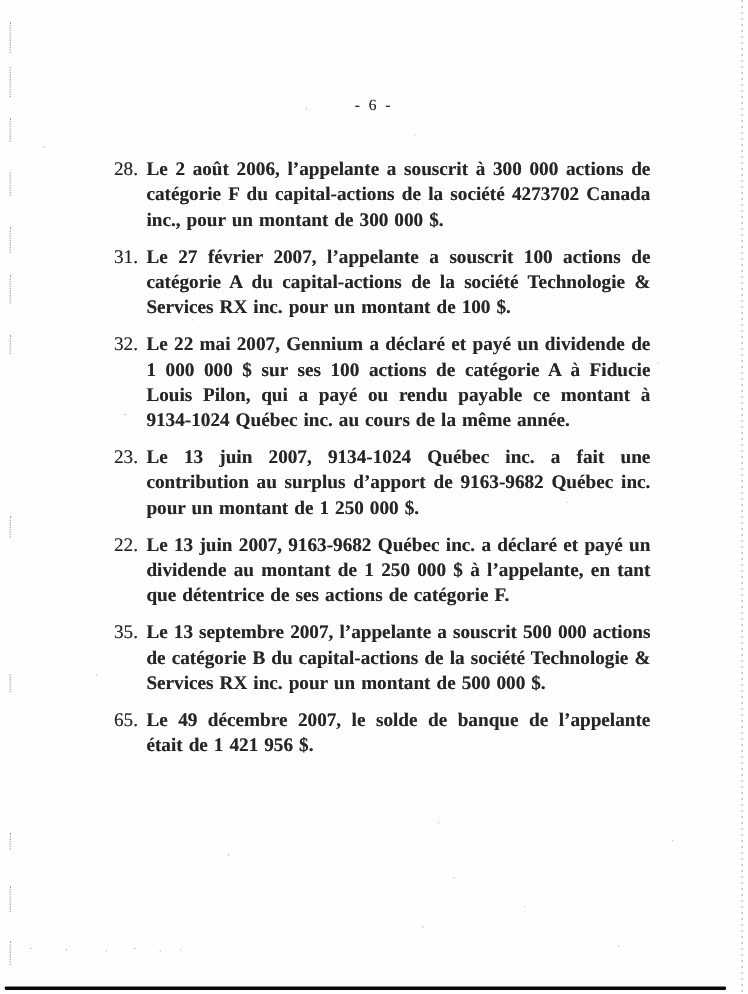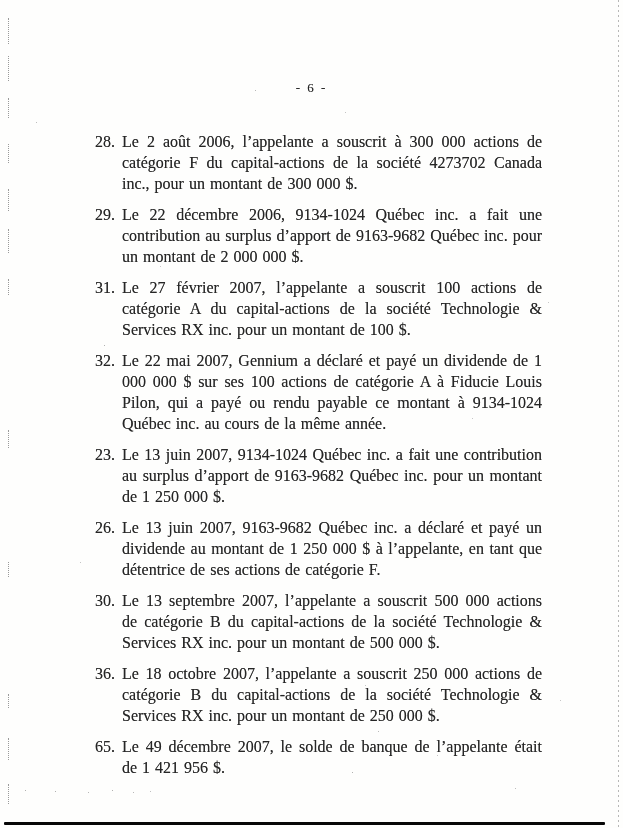--- a/index.html
+++ b/index.html
@@ -44,20 +44,21 @@
   }
   .num {
     flex: 0 0 27px;
     width: 27px;
   }
   .txt {
     flex: 1 1 auto;
     margin: 0;
     text-align: justify;
     word-spacing: 1px;
+    font-weight: bold;
   }
   
   .left-mark {
     position: absolute;
     left: 8px;
     width: 2px;
     border-left: 1px dotted rgba(120,120,120,0.75);
   }
   .right-edge-line {
     position: absolute;
@@ -116,46 +117,38 @@
 <div class="page">
 
   <div class="page-number">- 6 -</div>
 
   <div class="content">
     <div class="para">
       <span class="num">28.</span>
       <p class="txt">Le 2 août 2006, l’appelante a souscrit à 300 000 actions de catégorie F du capital-actions de la société 4273702 Canada inc., pour un montant de 300 000 $.</p>
     </div>
     <div class="para">
-      <span class="num">29.</span>
-      <p class="txt">Le 22 décembre 2006, 9134-1024 Québec inc. a fait une contribution au surplus d’apport de 9163-9682 Québec inc. pour un montant de 2 000 000 $.</p>
-    </div>
-    <div class="para">
       <span class="num">31.</span>
       <p class="txt">Le 27 février 2007, l’appelante a souscrit 100 actions de catégorie A du capital-actions de la société Technologie &amp; Services RX inc. pour un montant de 100 $.</p>
     </div>
     <div class="para">
       <span class="num">32.</span>
       <p class="txt">Le 22 mai 2007, Gennium a déclaré et payé un dividende de 1 000 000 $ sur ses 100 actions de catégorie A à Fiducie Louis Pilon, qui a payé ou rendu payable ce montant à 9134-1024 Québec inc. au cours de la même année.</p>
     </div>
     <div class="para">
       <span class="num">23.</span>
       <p class="txt">Le 13 juin 2007, 9134-1024 Québec inc. a fait une contribution au surplus d’apport de 9163-9682 Québec inc. pour un montant de 1 250 000 $.</p>
     </div>
     <div class="para">
-      <span class="num">26.</span>
+      <span class="num">22.</span>
       <p class="txt">Le 13 juin 2007, 9163-9682 Québec inc. a déclaré et payé un dividende au montant de 1 250 000 $ à l’appelante, en tant que détentrice de ses actions de catégorie F.</p>
     </div>
     <div class="para">
-      <span class="num">30.</span>
+      <span class="num">35.</span>
       <p class="txt">Le 13 septembre 2007, l’appelante a souscrit 500 000 actions de catégorie B du capital-actions de la société Technologie &amp; Services RX inc. pour un montant de 500 000 $.</p>
-    </div>
-    <div class="para">
-      <span class="num">36.</span>
-      <p class="txt">Le 18 octobre 2007, l’appelante a souscrit 250 000 actions de catégorie B du capital-actions de la société Technologie &amp; Services RX inc. pour un montant de 250 000 $.</p>
     </div>
     <div class="para">
       <span class="num">65.</span>
       <p class="txt">Le 49 décembre 2007, le solde de banque de l’appelante était de 1 421 956 $.</p>
     </div>
   </div>
 
   <div class="left-mark" style="top:18px;  height:26px;"></div>
   <div class="left-mark" style="top:56px;  height:25px;"></div>
   <div class="left-mark" style="top:98px;  height:20px;"></div>

